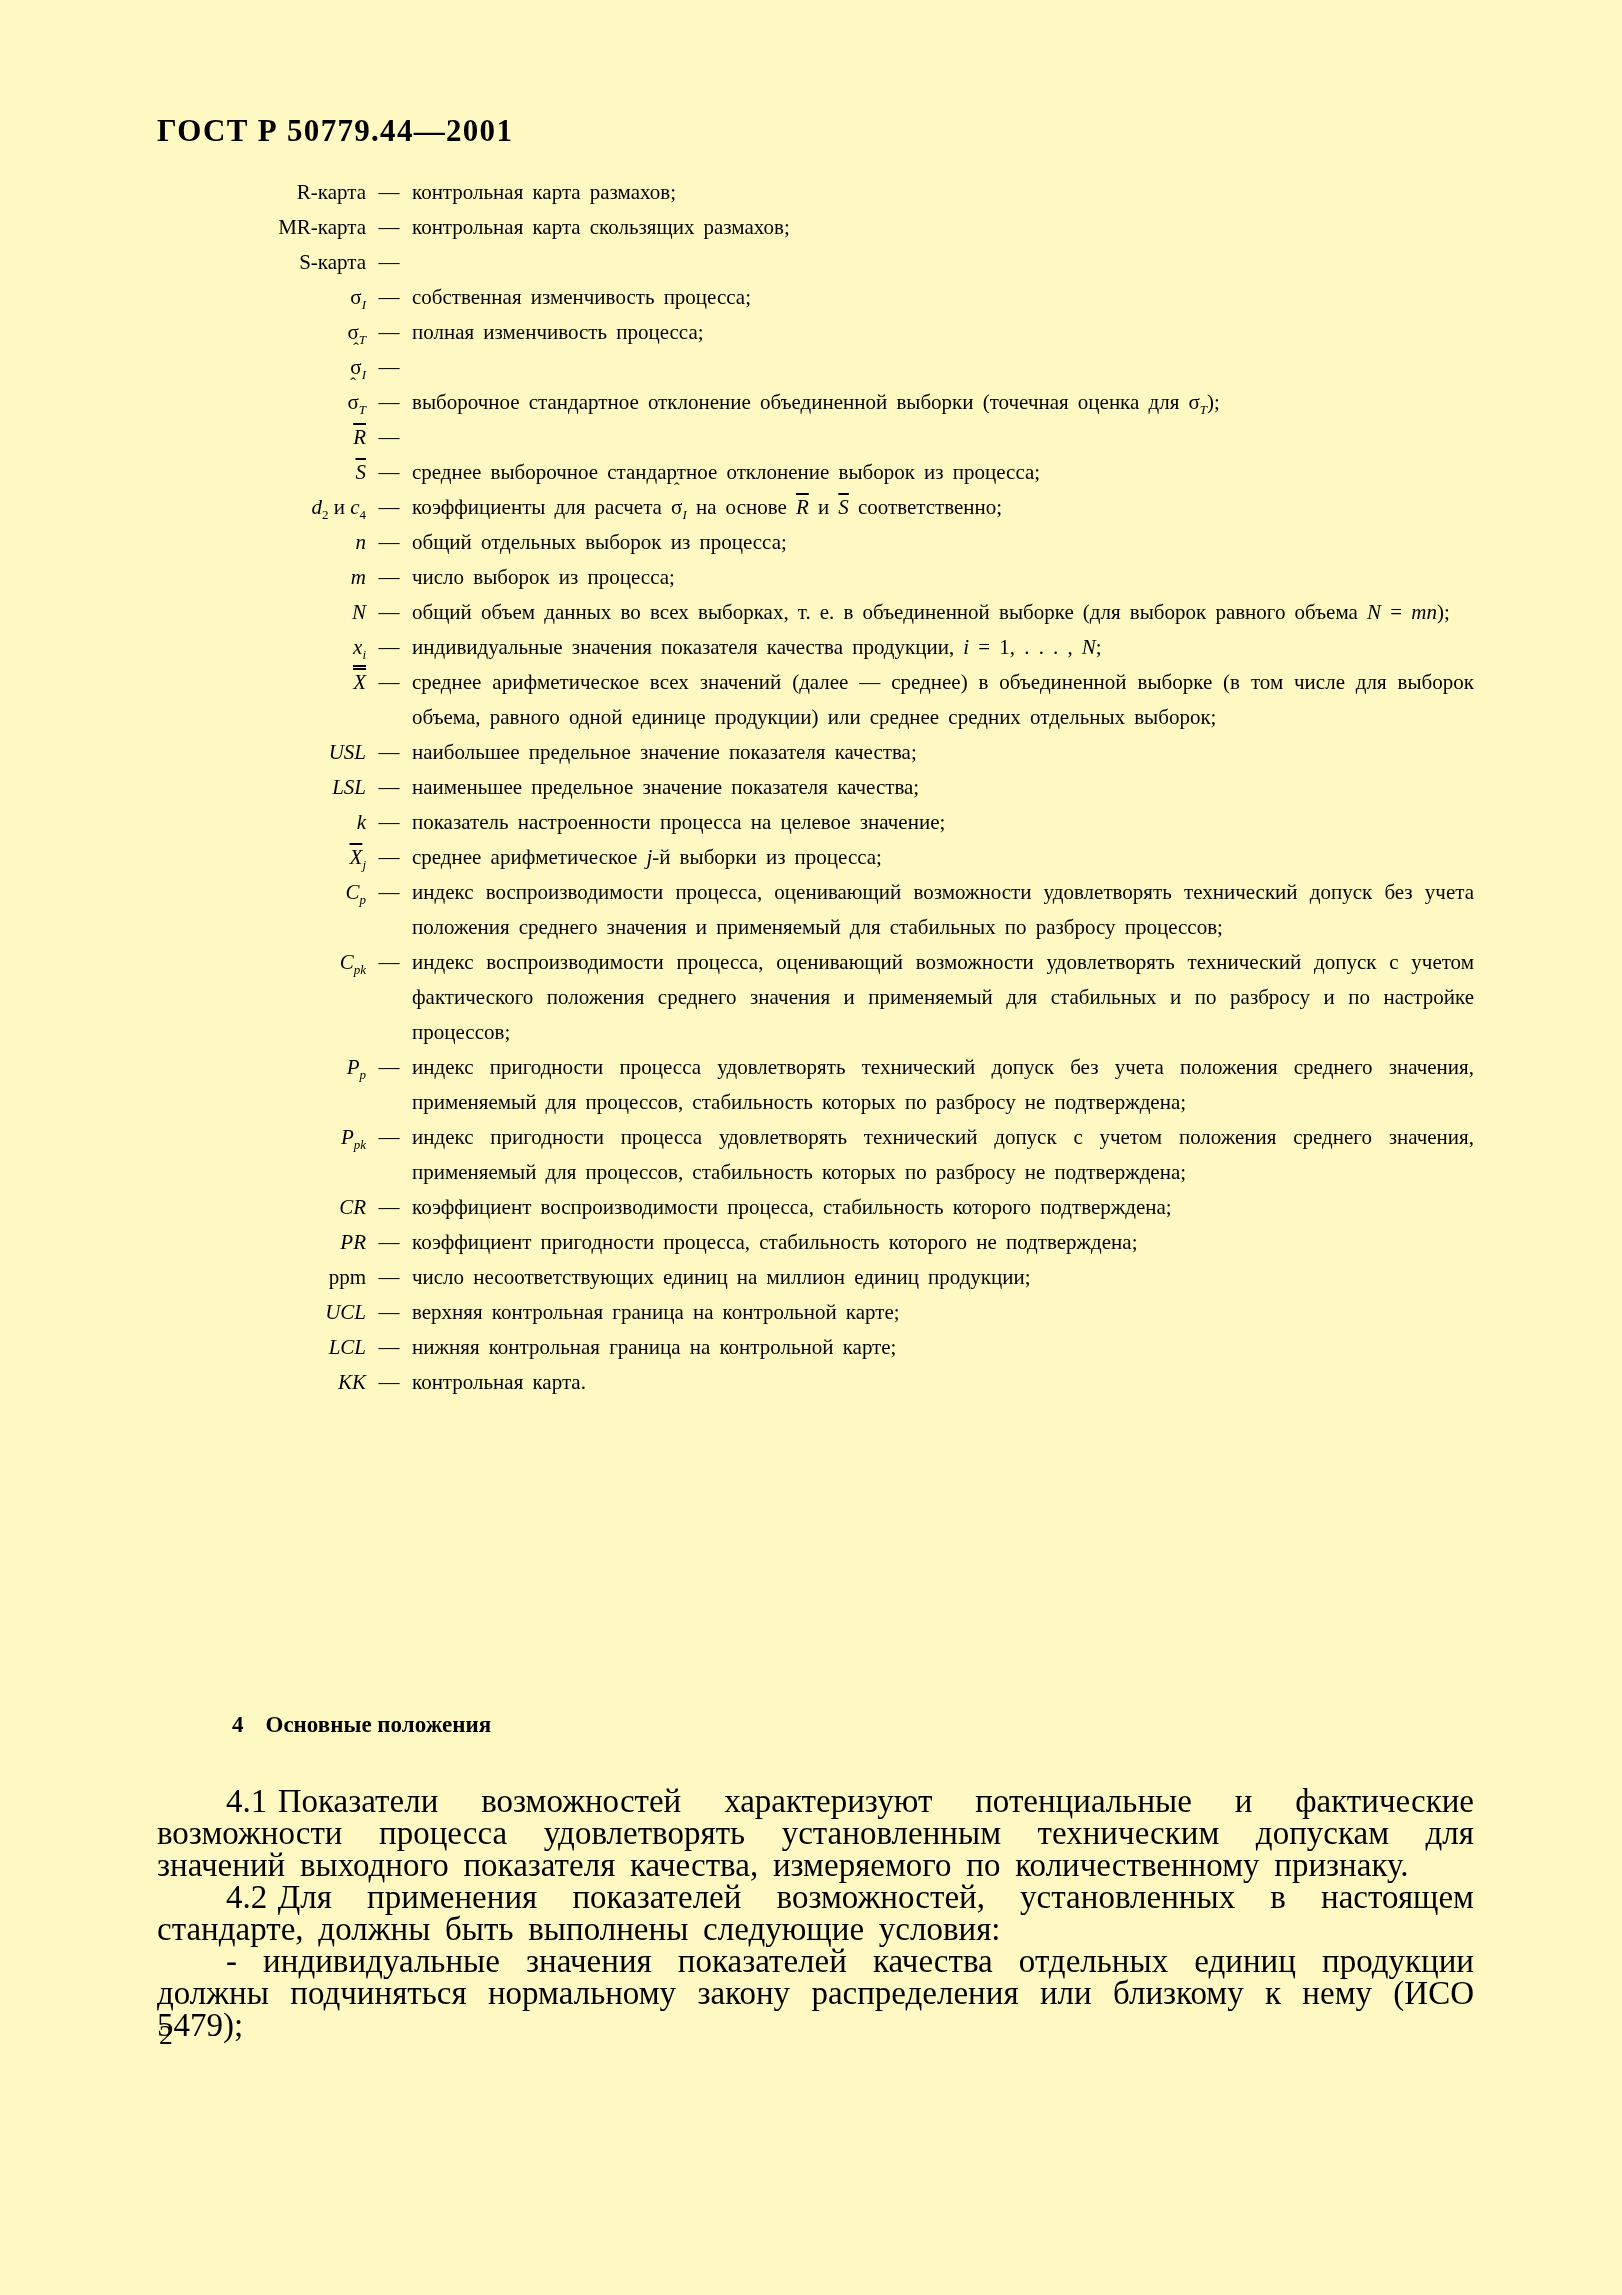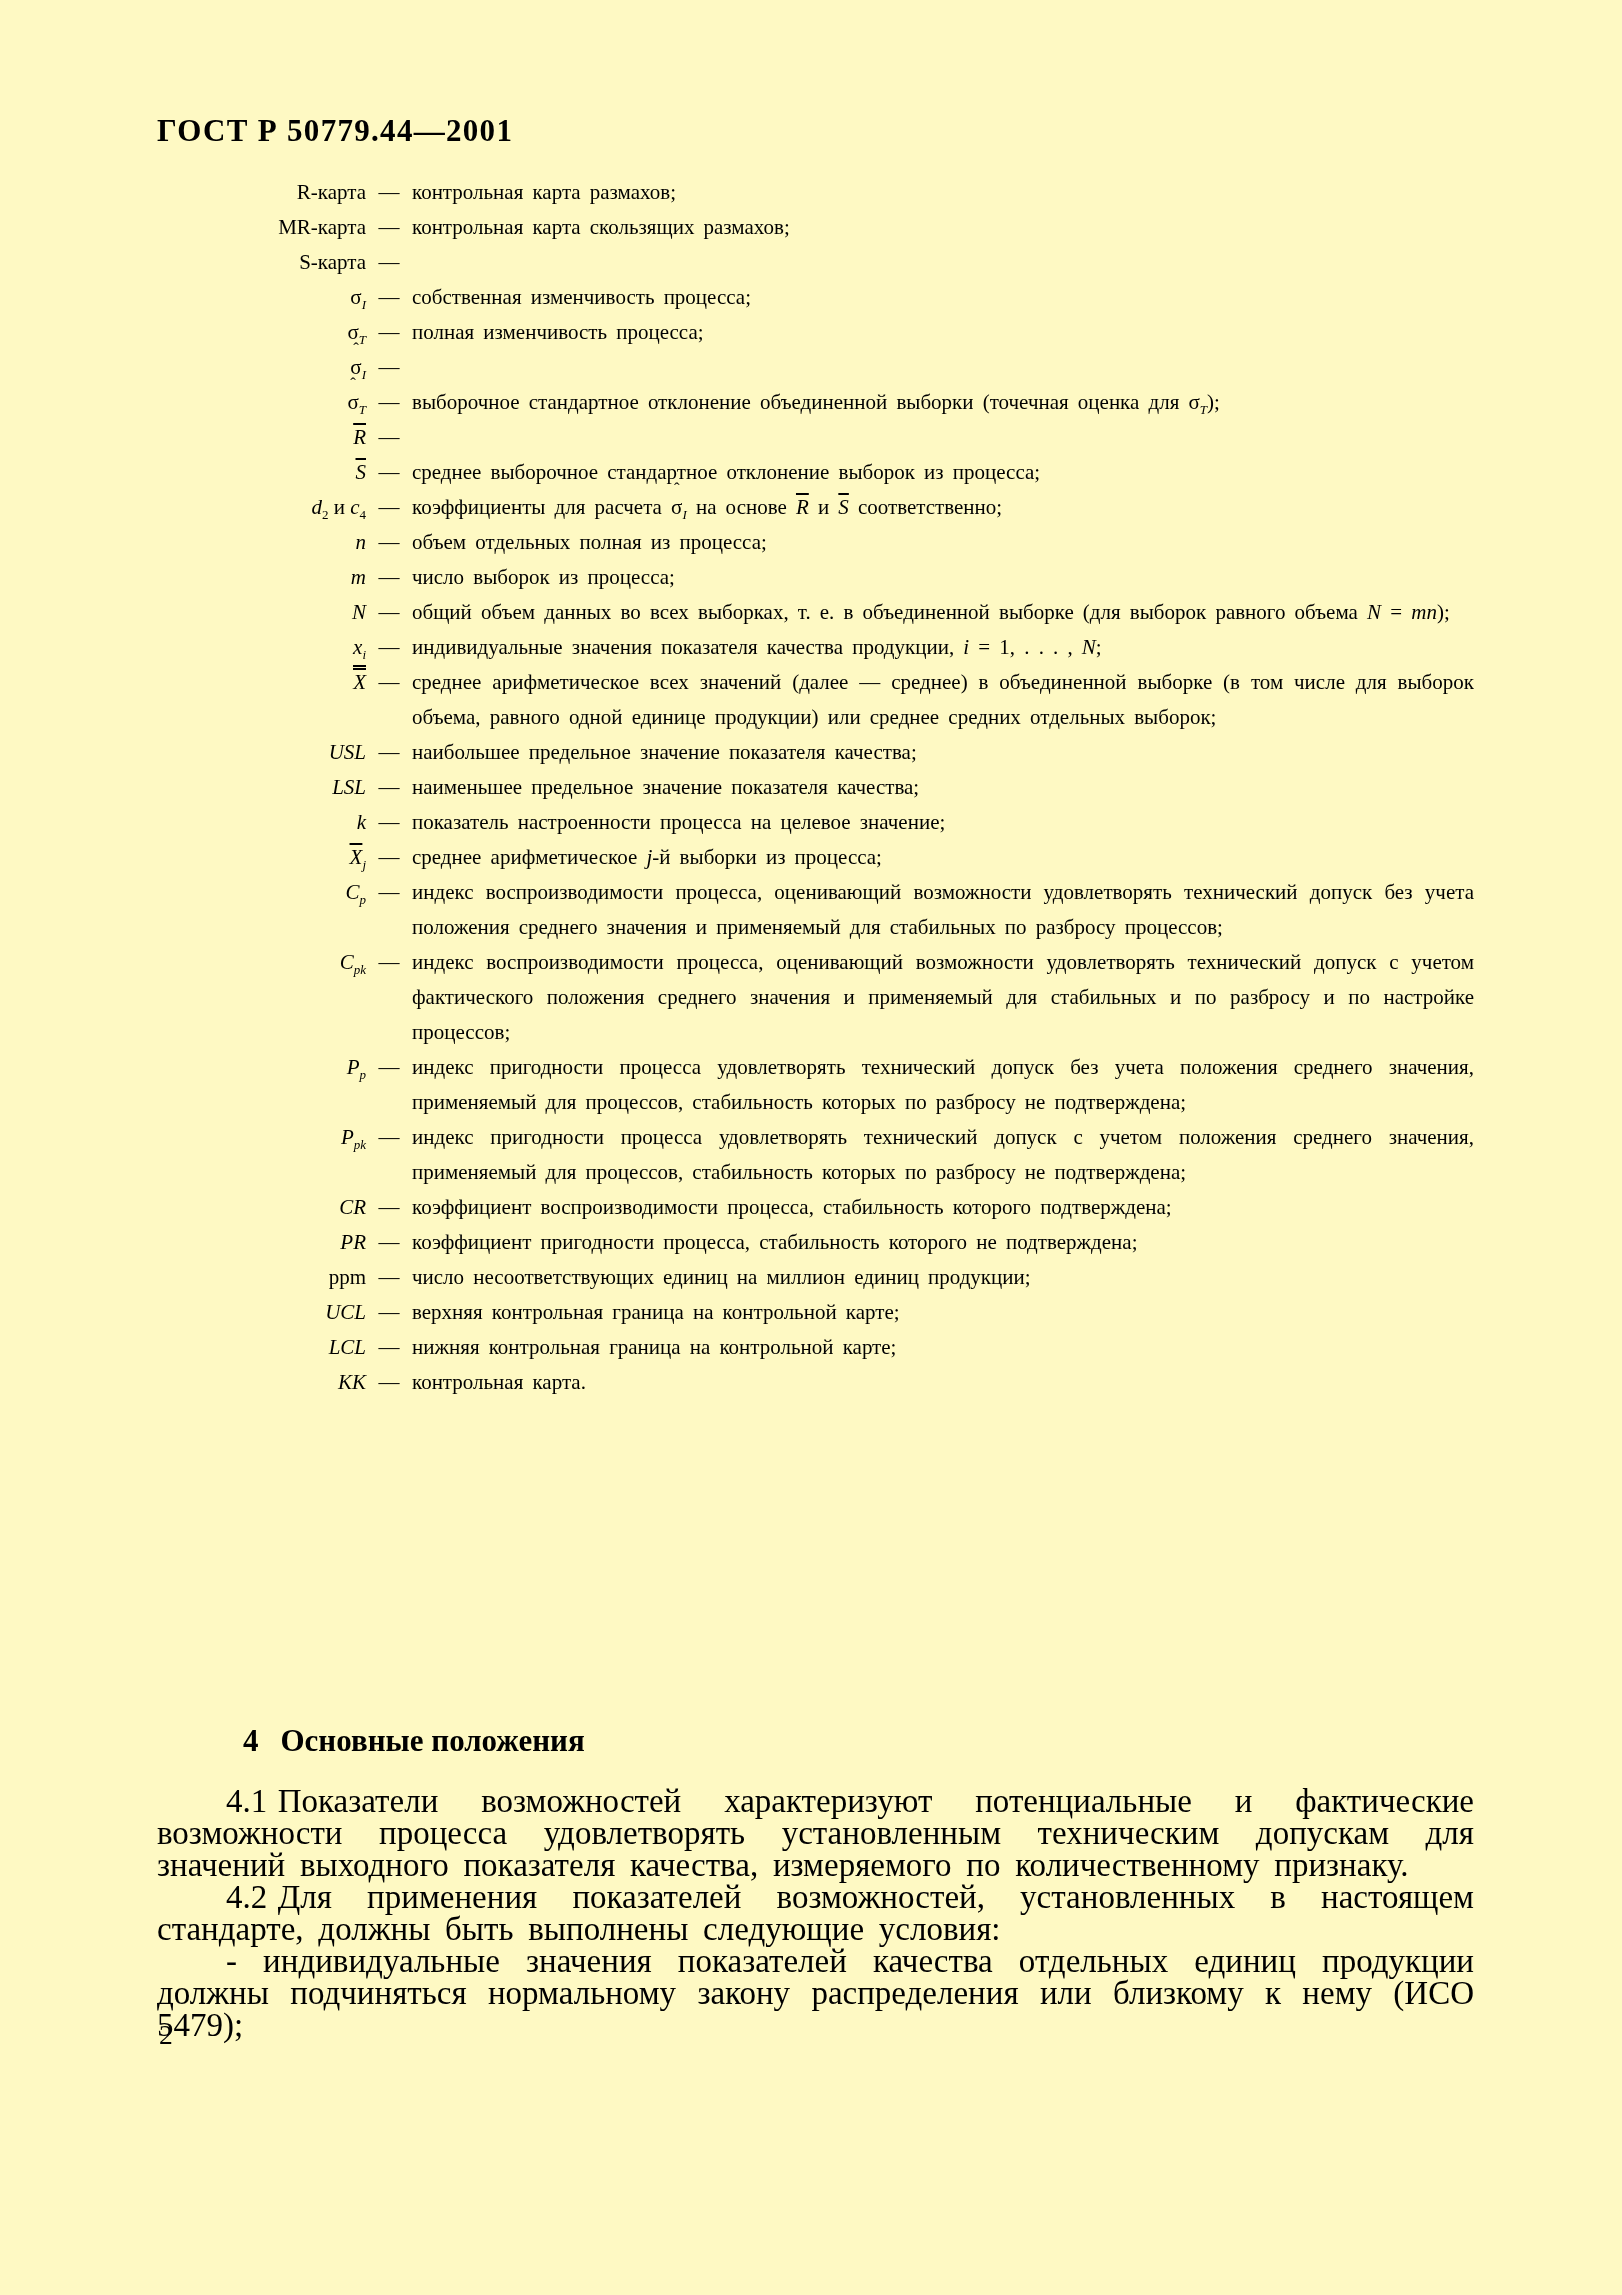--- a/index.html
+++ b/index.html
@@ -23,22 +23,22 @@
   .entry{display:flex;align-items:flex-start;}
   .term{flex:none;width:209px;text-align:right;white-space:nowrap;}
   .dash{flex:none;width:46px;text-align:center;}
   .def{flex:1;text-align:justify;word-spacing:3.9px;}
   sub{font-size:0.62em;line-height:0;}
   .bar{text-decoration:overline;text-decoration-thickness:2px;}
   .dbar{display:inline-block;border-top:5.9px double #000;padding-top:1.3px;line-height:1.05;}
   .hat{position:relative;display:inline-block;}
   .hat .mark{position:absolute;top:-0.52em;left:50%;transform:translateX(-50%);font-size:0.8em;line-height:1;}
   .section-heading{
-    position:absolute;left:227px;top:1707px;margin:16px;
-    font-size:31px;font-weight:bold;white-space:nowrap;
+    position:absolute;left:227px;top:1707px;margin:5px;
+    font-size:23px;font-weight:bold;white-space:nowrap;
   }
   .section-heading .snum{margin-right:22px;}
   .clauses{
     position:absolute;left:157px;top:1785px;width:1317px;
     font-size:33px;line-height:32px;text-align:justify;word-spacing:6.5px;
   }
   .clauses p{margin:0;text-indent:69px;}
   .cnum{margin-right:10.5px;}
   .page-number{
     position:absolute;left:159px;top:2019px;
@@ -107,21 +107,21 @@
 
     <div class="entry">
       <div class="term"><i>d</i><sub>2</sub><span> и </span><i>c</i><sub>4</sub></div>
       <div class="dash"><span>—</span></div>
       <div class="def"><span>коэффициенты для расчета </span><span class="hat"><span>σ</span><span class="mark">ˆ</span></span><sub><i>I</i></sub><span> на основе </span><span class="bar"><i>R</i></span><span> и </span><span class="bar"><i>S</i></span><span> соответственно;</span></div>
     </div>
 
     <div class="entry">
       <div class="term"><i>n</i></div>
       <div class="dash"><span>—</span></div>
-      <div class="def"><span>объем отдельных полная из процесса;</span></div>
+      <div class="def"><span>общий отдельных выборок из процесса;</span></div>
     </div>
 
     <div class="entry">
       <div class="term"><i>m</i></div>
       <div class="dash"><span>—</span></div>
       <div class="def"><span>число выборок из процесса;</span></div>
     </div>
 
     <div class="entry">
       <div class="term"><i>N</i></div>

